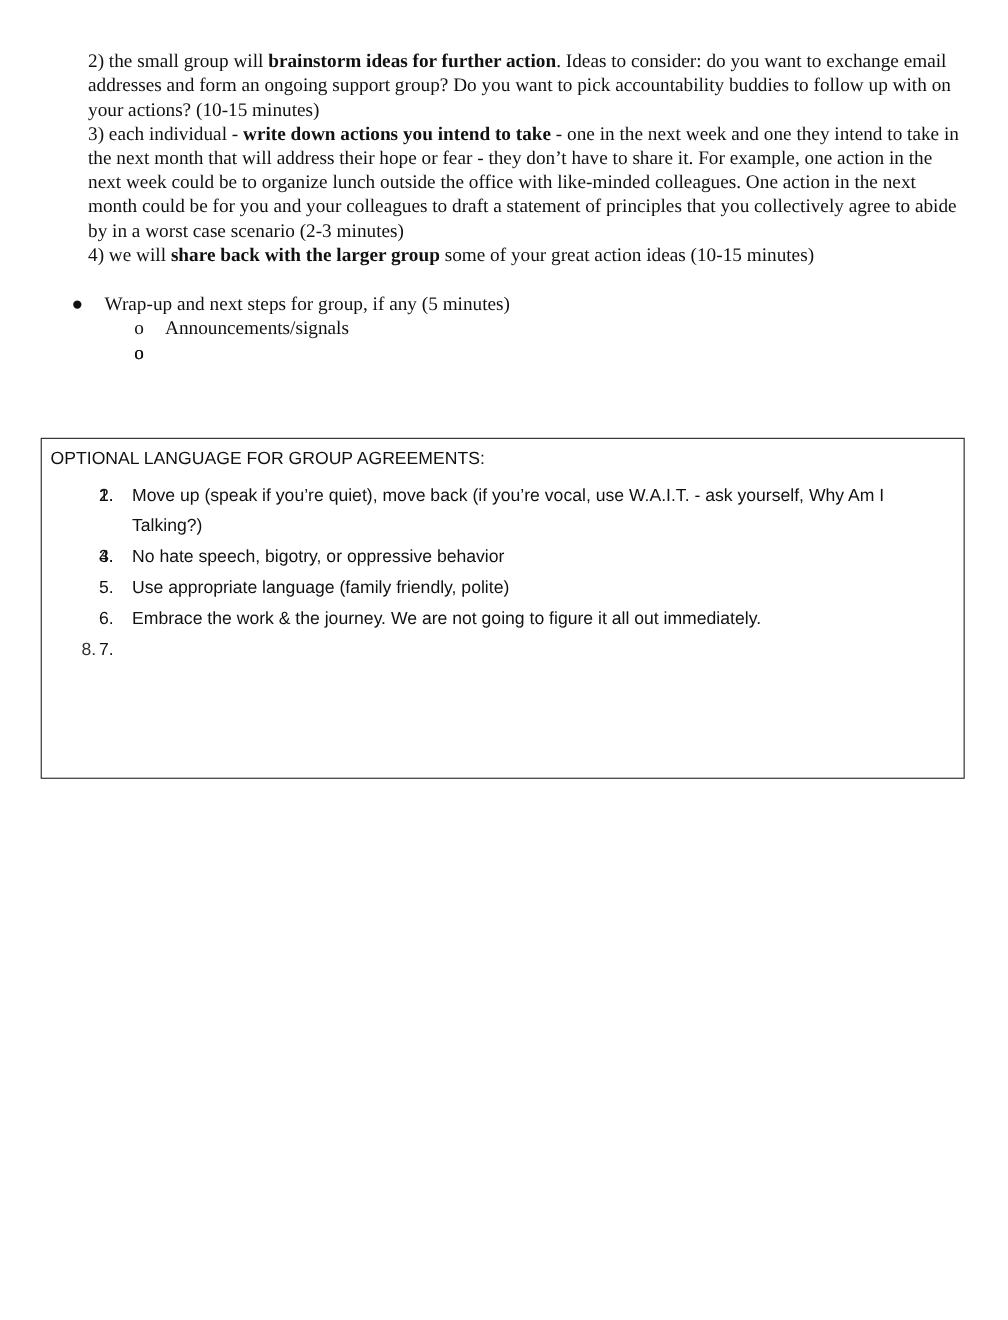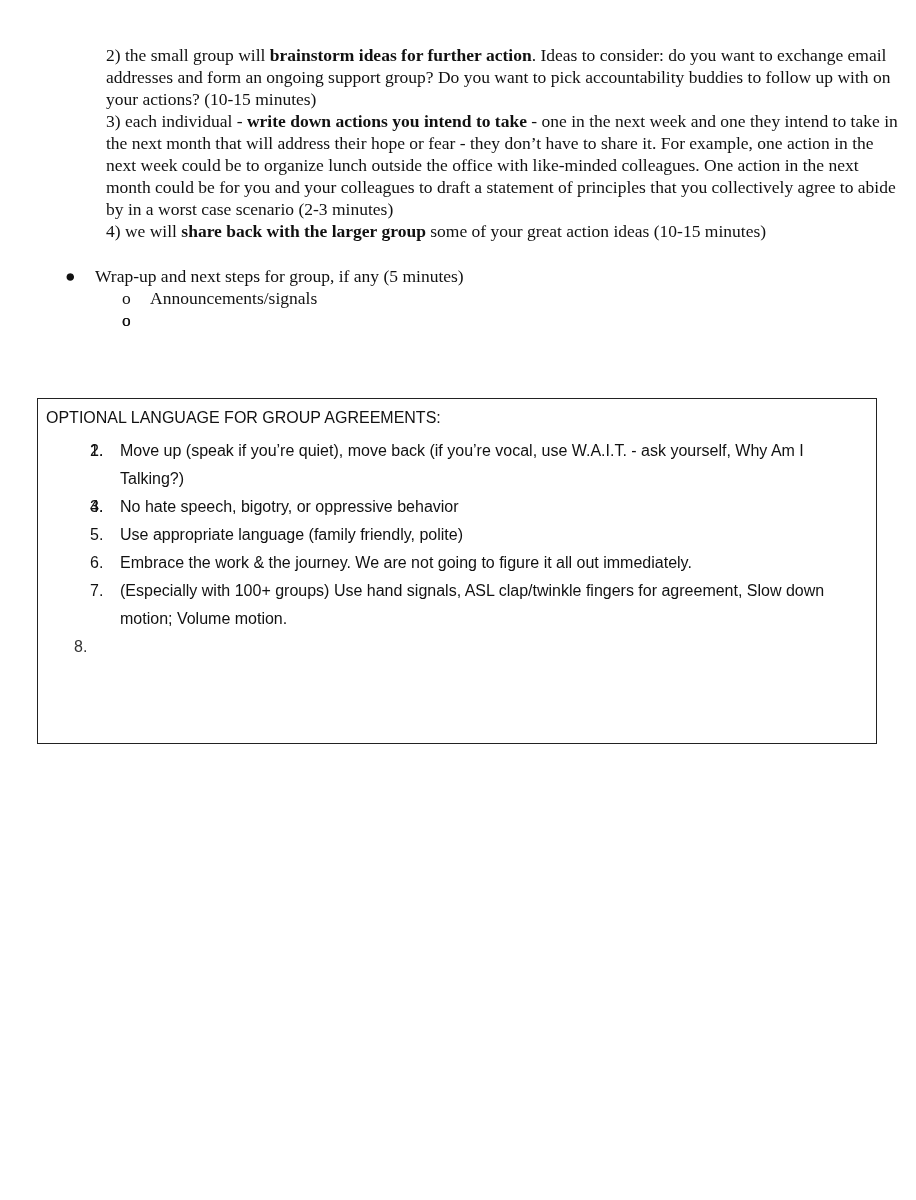--- a/index.html
+++ b/index.html
@@ -1,28 +1,28 @@
 <!DOCTYPE html>
 <html><head>
   <meta charset="utf-8">
   <style>
     html, body { margin: 0; padding: 0; background: #ffffff; }
     body { width: 916px; height: 1200px; position: relative; overflow: hidden; color: #111; }
     .serif { font-family: "Liberation Serif", "DejaVu Serif", serif; font-size: 17.5px; line-height: 22px; }
     .sans { font-family: "Liberation Sans", "DejaVu Sans", sans-serif; font-size: 16px; }
-    #steps { position: absolute; left: 106px; top: 44px; width: 800px; }
+    #steps { position: absolute; left: 80px; top: 44px; width: 800px; }
     #steps .step { margin: 0; }
     #wrapup { position: absolute; left: 60px; top: 265px; width: 830px; }
     .bullet-row { position: relative; padding-left: 35px; }
     .bullet-dot { position: absolute; left: 5px; top: 0; }
     .sub-list { margin: 0; padding: 0; list-style: none; }
     .sub-item { position: relative; padding-left: 90px; }
     .sub-marker { position: absolute; left: 62px; top: 0; }
     #agreements {
-      position: absolute; left: 37px; top: 398px; width: 840px; height: 346px;
+      position: absolute; left: 37px; top: 398px; width: 840px; height: 310px;
       border: 1.5px solid #222; box-sizing: border-box;
     }
     .agree-title { position: absolute; left: 8px; top: 10px; color: #111; }
     .agree-list { position: absolute; left: 0; top: 38px; width: 100%; margin: 0; padding: 0; list-style: none; }
     .agree-item { position: relative; line-height: 28px; padding-left: 82px; padding-right: 14px; }
     .agree-num { position: absolute; left: 52px; top: 0; }
     .agree-item.last { padding-left: 64px; color: #333; }
     .agree-item.last .agree-num { left: 36px; }
     b { font-weight: bold; }
   </style>
@@ -49,16 +49,16 @@
 
 <div id="agreements" class="sans">
   <div class="agree-title">OPTIONAL LANGUAGE FOR GROUP AGREEMENTS:</div>
   <ol class="agree-list">
     <li class="agree-item"><span class="agree-num">1.</span></li>
     <li class="agree-item"><span class="agree-num">2.</span><span>Move up (speak if you’re quiet), move back (if you’re vocal, use W.A.I.T. - ask yourself, Why Am I Talking?)</span></li>
     <li class="agree-item"><span class="agree-num">3.</span></li>
     <li class="agree-item"><span class="agree-num">4.</span><span>No hate speech, bigotry, or oppressive behavior</span></li>
     <li class="agree-item"><span class="agree-num">5.</span><span>Use appropriate language (family friendly, polite)</span></li>
     <li class="agree-item"><span class="agree-num">6.</span><span>Embrace the work &amp; the journey. We are not going to figure it all out immediately.</span></li>
-    <li class="agree-item"><span class="agree-num">7.</span><span>(Especially with 100+ groups) Use hand signals, ASL clap/twinkle fingers for agreement, Slow down motion; Volume motion.</span></li>
+    <li class="agree-item"><span class="agree-num">7.</span></li>
     <li class="agree-item last"><span class="agree-num">8.</span></li>
   </ol>
 </div>
 
 </body></html>

